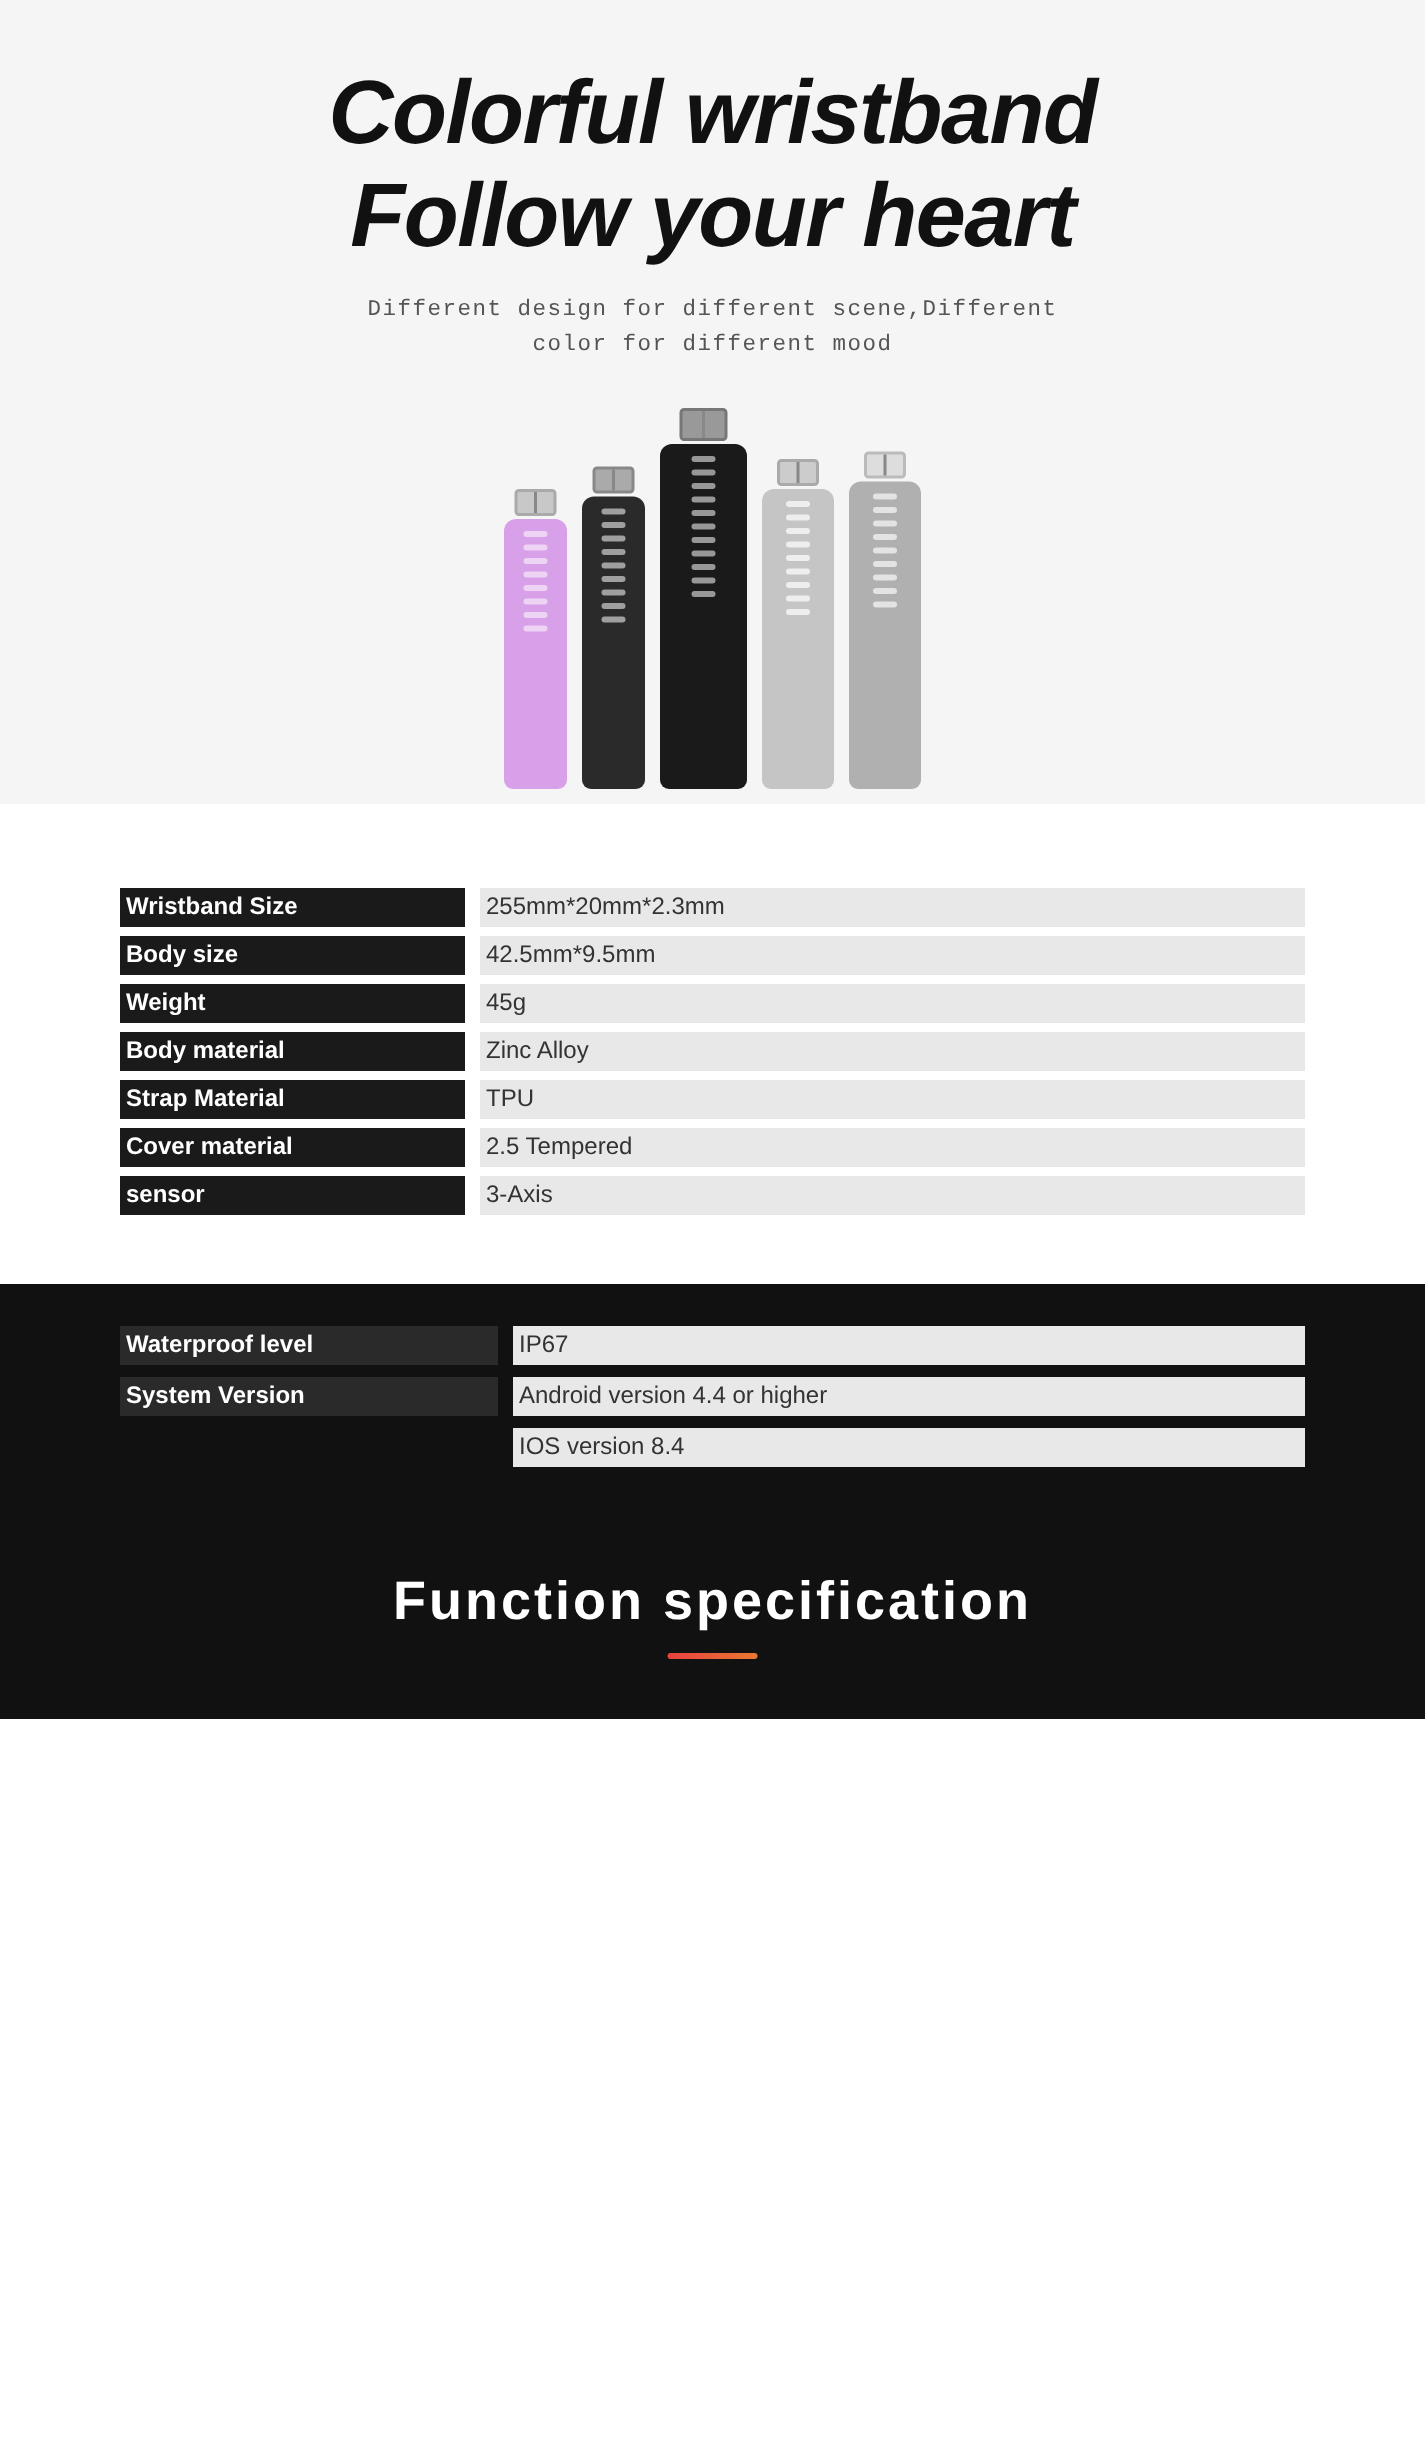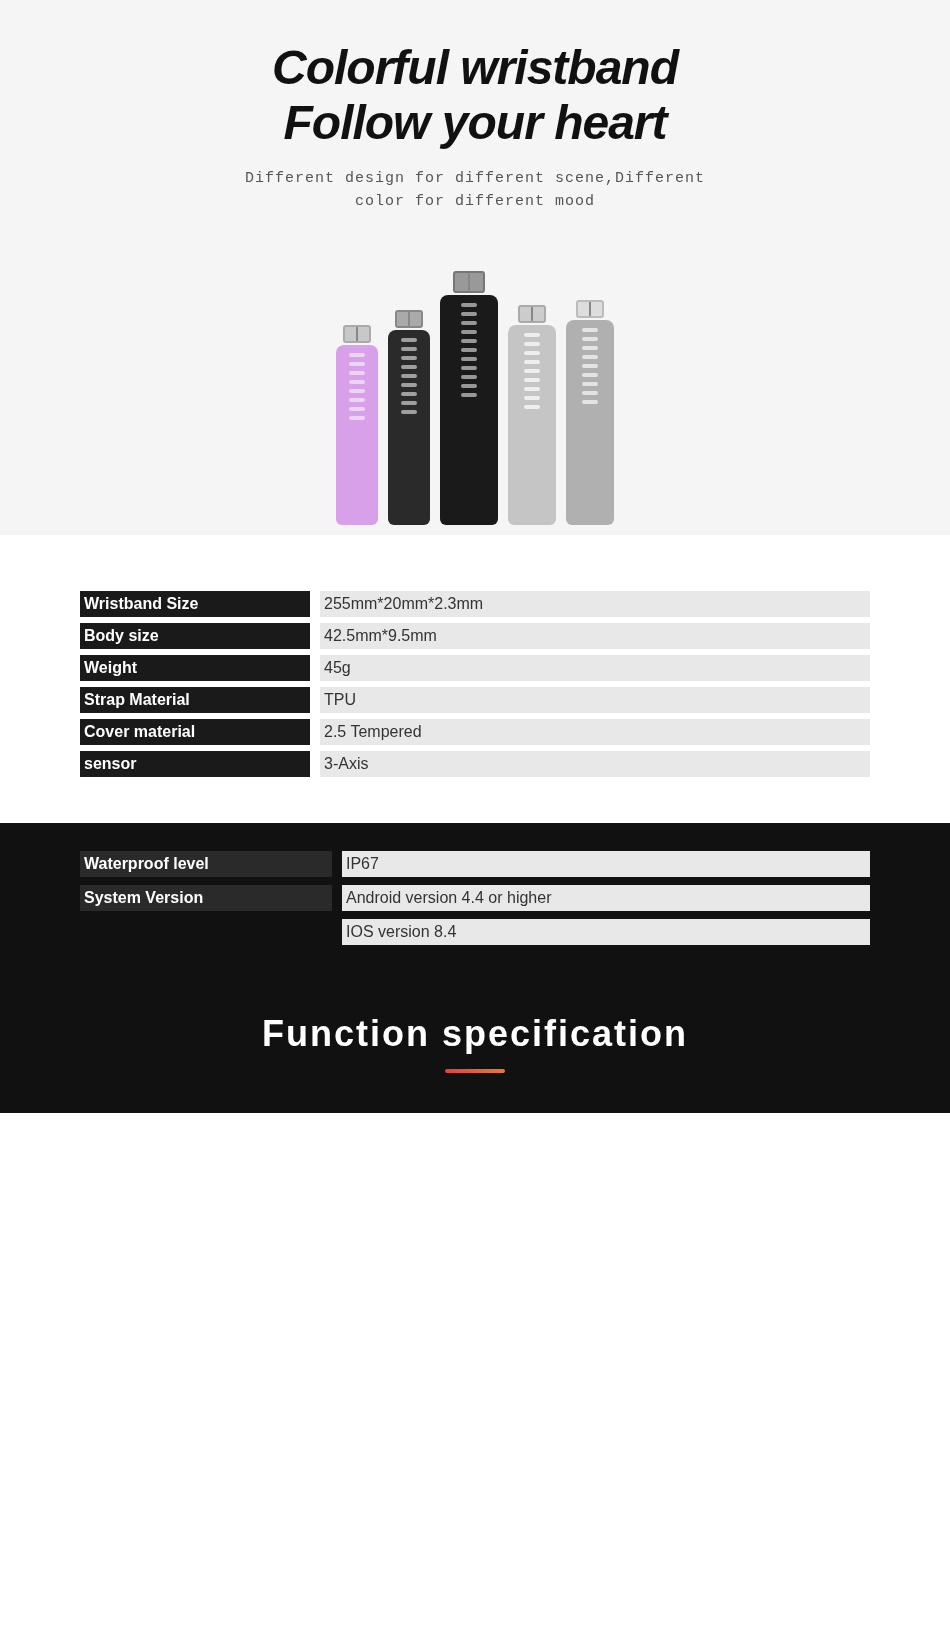--- a/index.html
+++ b/index.html
@@ -10,34 +10,34 @@
       overflow-x: hidden;
     }
 
     
     .hero {
       background: #f5f5f5;
       padding: 40px 20px 0 20px;
       text-align: center;
     }
     .hero-title {
-      font-size: 48px;
+      font-size: 60px;
       font-weight: 900;
       color: #111;
       line-height: 1.15;
       margin-bottom: 18px;
       font-style: italic;
       letter-spacing: -1px;
     }
     .hero-subtitle {
       font-size: 15px;
       color: #555;
       letter-spacing: 1px;
       line-height: 1.5;
-      margin-bottom: 42px;
+      margin-bottom: 15px;
       font-family: 'Courier New', monospace;
     }
 
     
     .specs-section {
       background: #fff;
       padding: 50px 80px 40px 80px;
     }
 
     .specs-table {
@@ -305,20 +305,25 @@
     <td class="spec-label">Body size</td>
     <td class="spec-spacer"></td>
     <td class="spec-value">42.5mm*9.5mm</td>
   </tr>
         <tr>
     <td class="spec-label">Weight</td>
     <td class="spec-spacer"></td>
     <td class="spec-value">45g</td>
   </tr>
         <tr>
+    <td class="spec-label">Body material</td>
+    <td class="spec-spacer"></td>
+    <td class="spec-value">Zinc Alloy</td>
+  </tr>
+        <tr>
     <td class="spec-label">Strap Material</td>
     <td class="spec-spacer"></td>
     <td class="spec-value">TPU</td>
   </tr>
         <tr>
     <td class="spec-label">Cover material</td>
     <td class="spec-spacer"></td>
     <td class="spec-value">2.5 Tempered</td>
   </tr>
         <tr>

